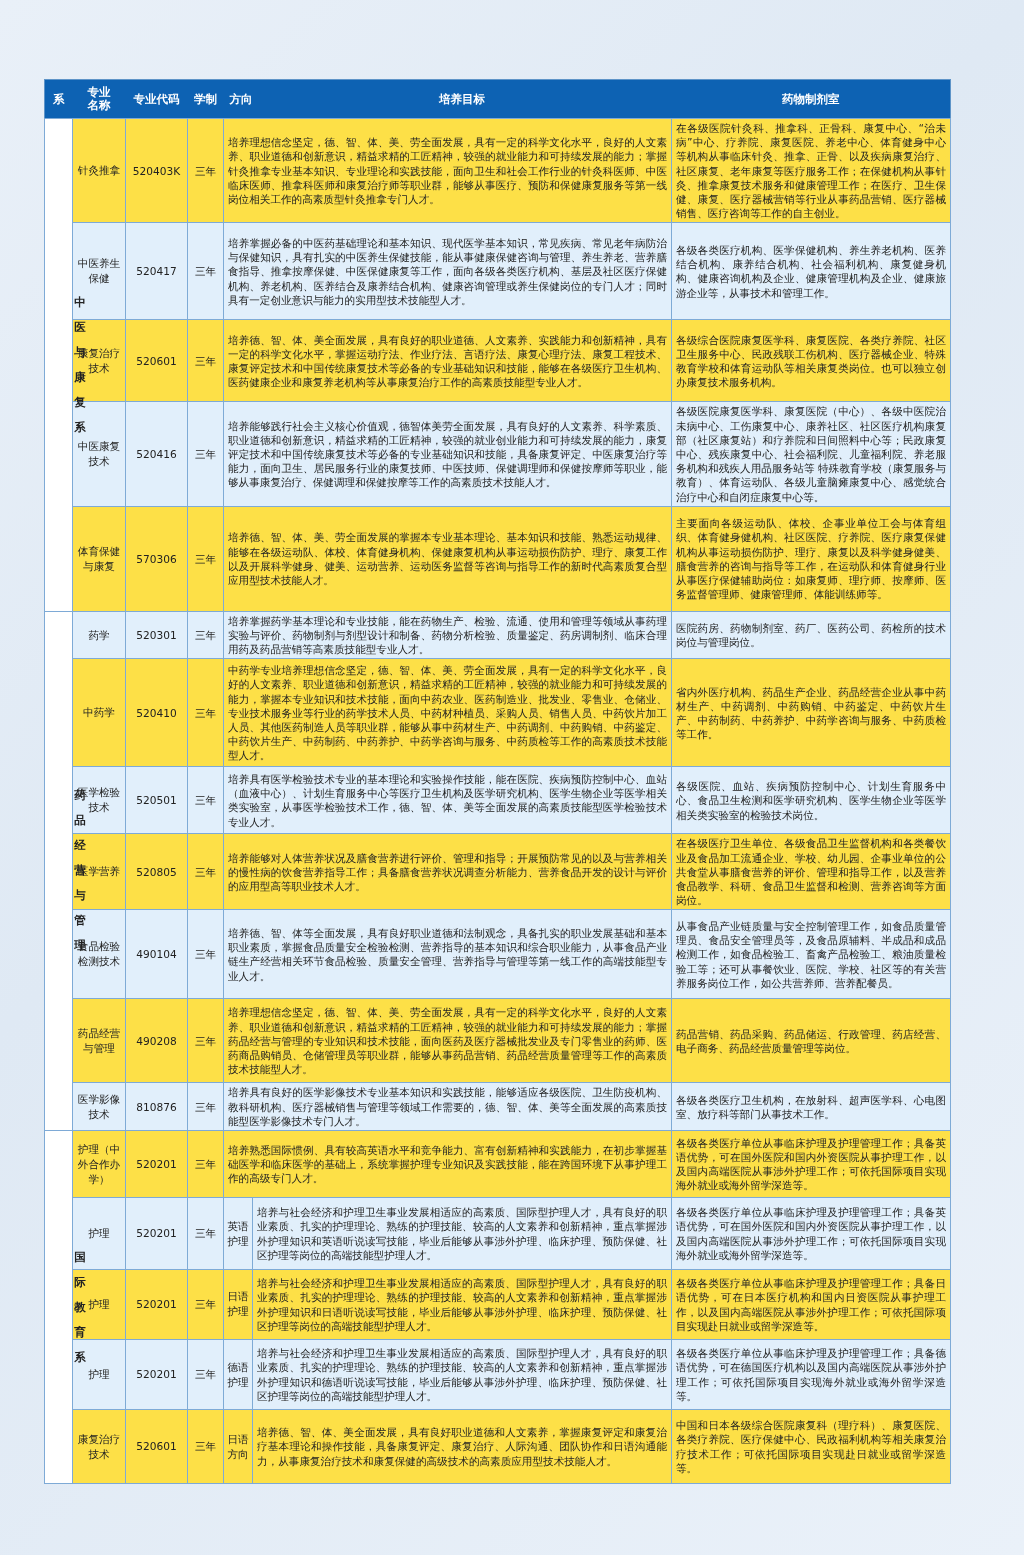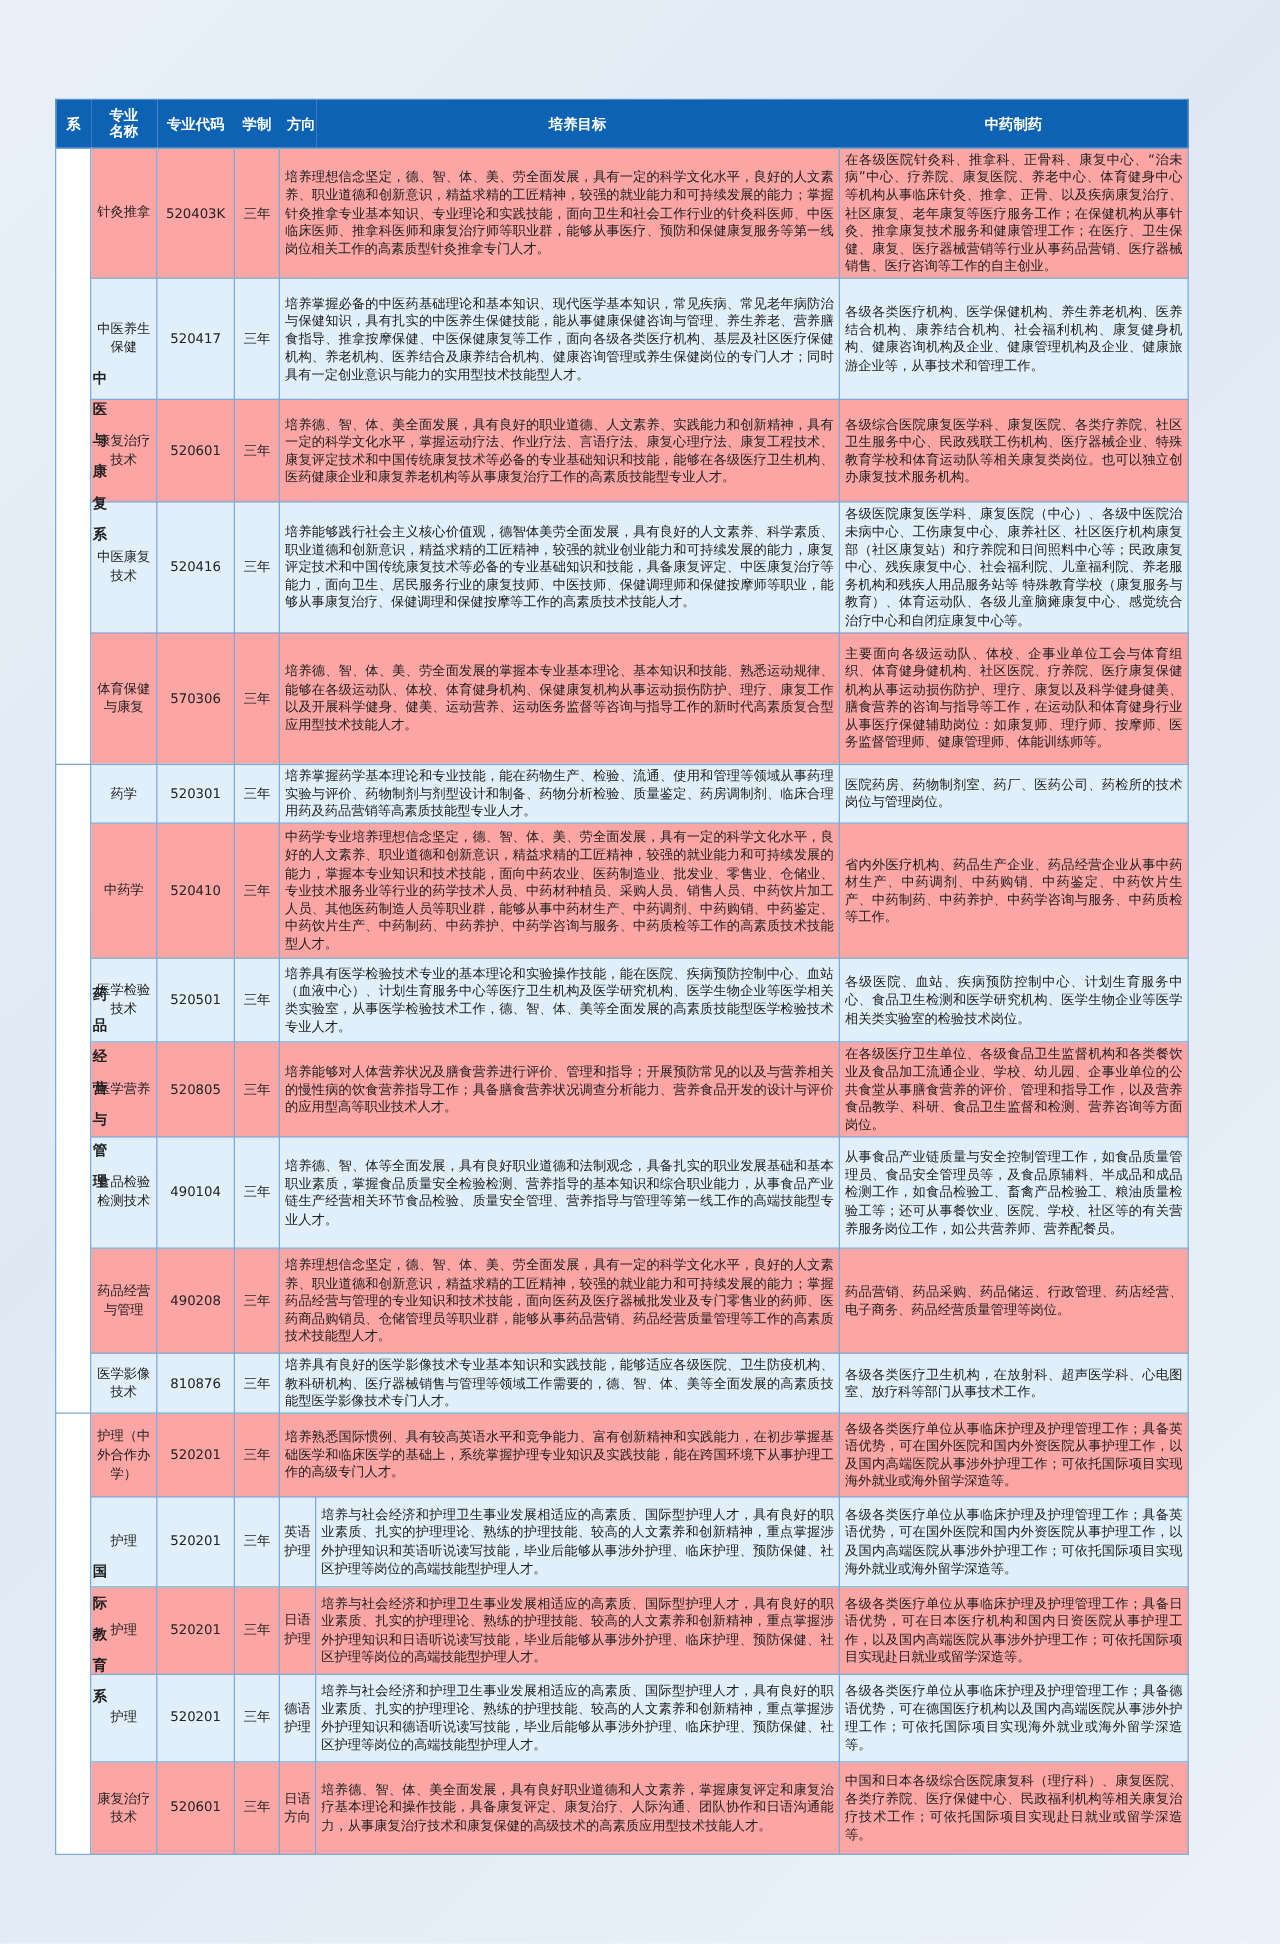--- a/index.html
+++ b/index.html
@@ -18,21 +18,21 @@
     background: #0d62b3; color: #fff; font-weight: bold; font-size: 11.5px;
     height: 38px; line-height: 13px; padding: 0; text-align: center; border: none;
   }
   table.majors th.dir { text-align: right; padding-left: 5px; }
   table.majors td {
     border: 1px solid #7eaad6; padding: 2px 4px; vertical-align: middle;
   }
   td.c-center { text-align: center; }
   td.goal, td.job { text-align: justify; }
   tr.alt td.row-cell { background: #e1effb; }
-  tr.plain td.row-cell { background: #fca5a5; }
+  tr.plain td.row-cell { background: #fde047; }
   td.dept {
     background: #ffffff; text-align: center; font-weight: bold; font-size: 11.5px;
     color: #222; line-height: 25px; padding: 0;
   }
   td.dept span.v { display: inline-block; width: 14px; word-break: break-all; white-space: normal; margin-left: 24px; }
   .name-cell { text-align: center; line-height: 15px; }
 </style>
 </head>
 <body>
 
@@ -51,21 +51,21 @@
       <tr>
         <th>系</th>
         <th>
           <div>专业</div>
           <div>名称</div>
         </th>
         <th>专业代码</th>
         <th>学制</th>
         <th class="dir" colspan="1">方向</th>
         <th>培养目标</th>
-        <th>中药制药</th>
+        <th>药物制剂室</th>
       </tr>
     </thead>
     <tbody id="tbody">
         <tr class="plain" style="height: 99px;">
           <td class="dept" rowspan="5"><span class="v">中医与康复系</span></td>
           <td class="row-cell c-center name-cell">针灸推拿</td>
           <td class="row-cell c-center">520403K</td>
           <td class="row-cell c-center">三年</td>
           <td class="row-cell goal" colspan="2">培养理想信念坚定，德、智、体、美、劳全面发展，具有一定的科学文化水平，良好的人文素养、职业道德和创新意识，精益求精的工匠精神，较强的就业能力和可持续发展的能力；掌握针灸推拿专业基本知识、专业理论和实践技能，面向卫生和社会工作行业的针灸科医师、中医临床医师、推拿科医师和康复治疗师等职业群，能够从事医疗、预防和保健康复服务等第一线岗位相关工作的高素质型针灸推拿专门人才。</td>
           <td class="row-cell job">在各级医院针灸科、推拿科、正骨科、康复中心、“治未病”中心、疗养院、康复医院、养老中心、体育健身中心等机构从事临床针灸、推拿、正骨、以及疾病康复治疗、社区康复、老年康复等医疗服务工作；在保健机构从事针灸、推拿康复技术服务和健康管理工作；在医疗、卫生保健、康复、医疗器械营销等行业从事药品营销、医疗器械销售、医疗咨询等工作的自主创业。</td>

